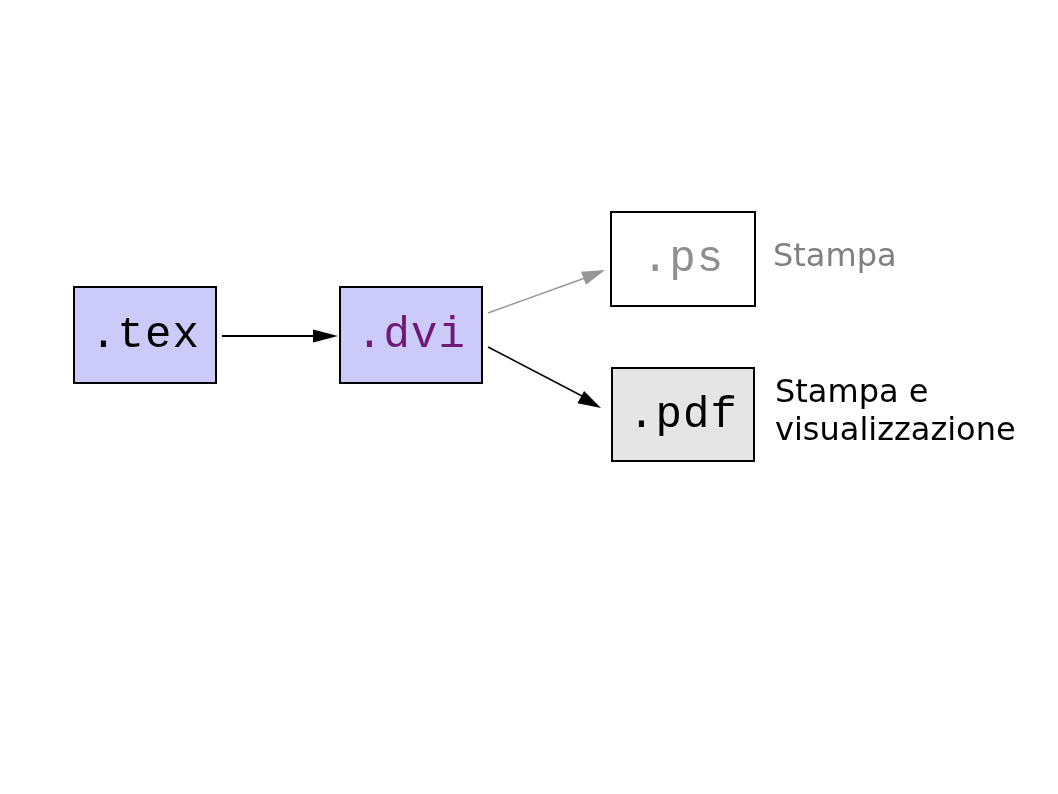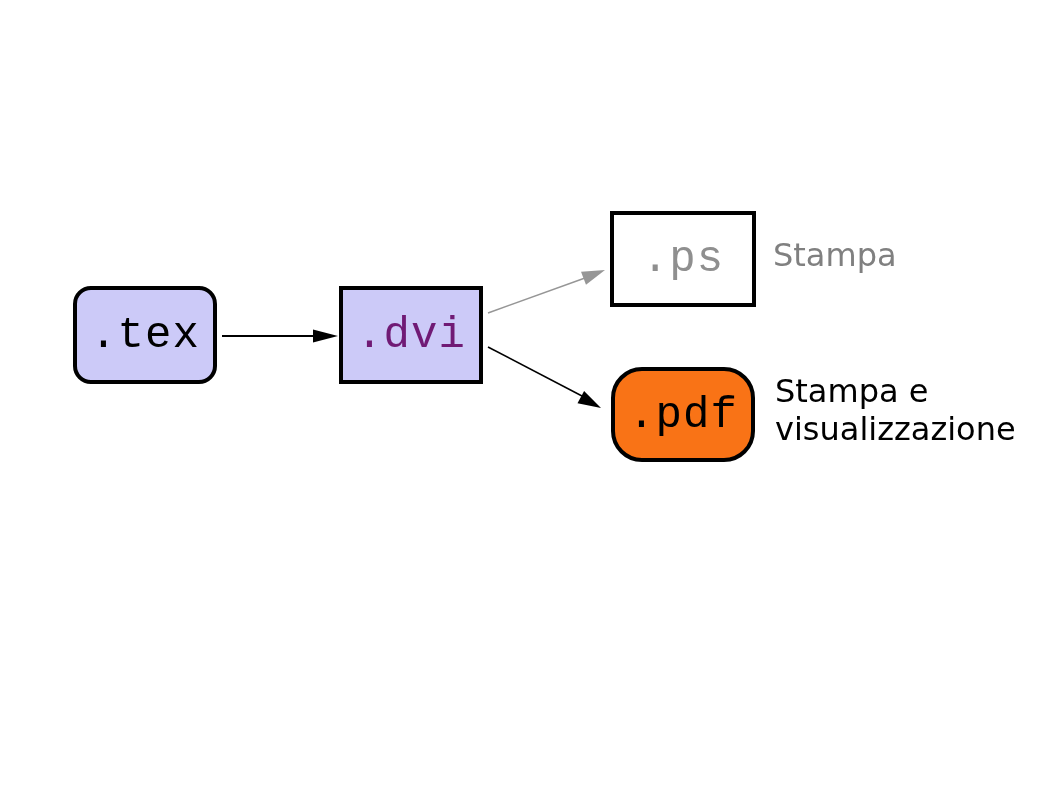--- a/index.html
+++ b/index.html
@@ -19,29 +19,29 @@
     position: absolute;
     left: 0;
     top: 0;
     width: 1058px;
     height: 794px;
     pointer-events: none;
   }
   .node {
     position: absolute;
     box-sizing: border-box;
-    border: 4px solid #c2410c;
+    border: 2px solid #c2410c;
     display: flex;
     align-items: center;
     justify-content: center;
     font-family: "Liberation Mono", "DejaVu Sans Mono", monospace;
     font-size: 44px;
     letter-spacing: 1px;
   }
-  .node-tex { left: 73px;  top: 286px; width: 144px; height: 98px; border-radius: 18px; }
+  .node-tex { left: 73px;  top: 286px; width: 144px; height: 98px; }
   .node-dvi { left: 339px; top: 286px; width: 144px; height: 98px; }
   .node-ps  { left: 610px; top: 211px; width: 146px; height: 96px; }
   .node-pdf { left: 611px; top: 367px; width: 144px; height: 95px; }
   .note {
     position: absolute;
     font-size: 32px;
     line-height: 38px;
     white-space: pre-line;
   }
   .note-ps  { left: 773px; top: 236px; text-align: right; }
@@ -69,21 +69,21 @@
   </div>
 
   <div class="node node-dvi" style="background-color: rgb(204, 202, 248); border-color: rgb(0, 0, 0); color: #701a75;">
     <span>.dvi</span>
   </div>
 
   <div class="node node-ps" style="background-color: rgb(255, 255, 255); border-color: rgb(0, 0, 0); color: rgb(143, 143, 143);">
     <span>.ps</span>
   </div>
 
-  <div class="node node-pdf" style="background-color: #f97316; border-color: rgb(0, 0, 0); color: rgb(0, 0, 0); border-radius: 31px;">
+  <div class="node node-pdf" style="background-color: #e5e5e5; border-color: rgb(0, 0, 0); color: rgb(0, 0, 0);">
     <span>.pdf</span>
   </div>
 
   <div class="note note-ps" style="color: rgb(128, 128, 128);">Stampa</div>
 
   <div class="note note-pdf" style="color: rgb(0, 0, 0);">Stampa e
 visualizzazione</div>
 
 </div>
 

